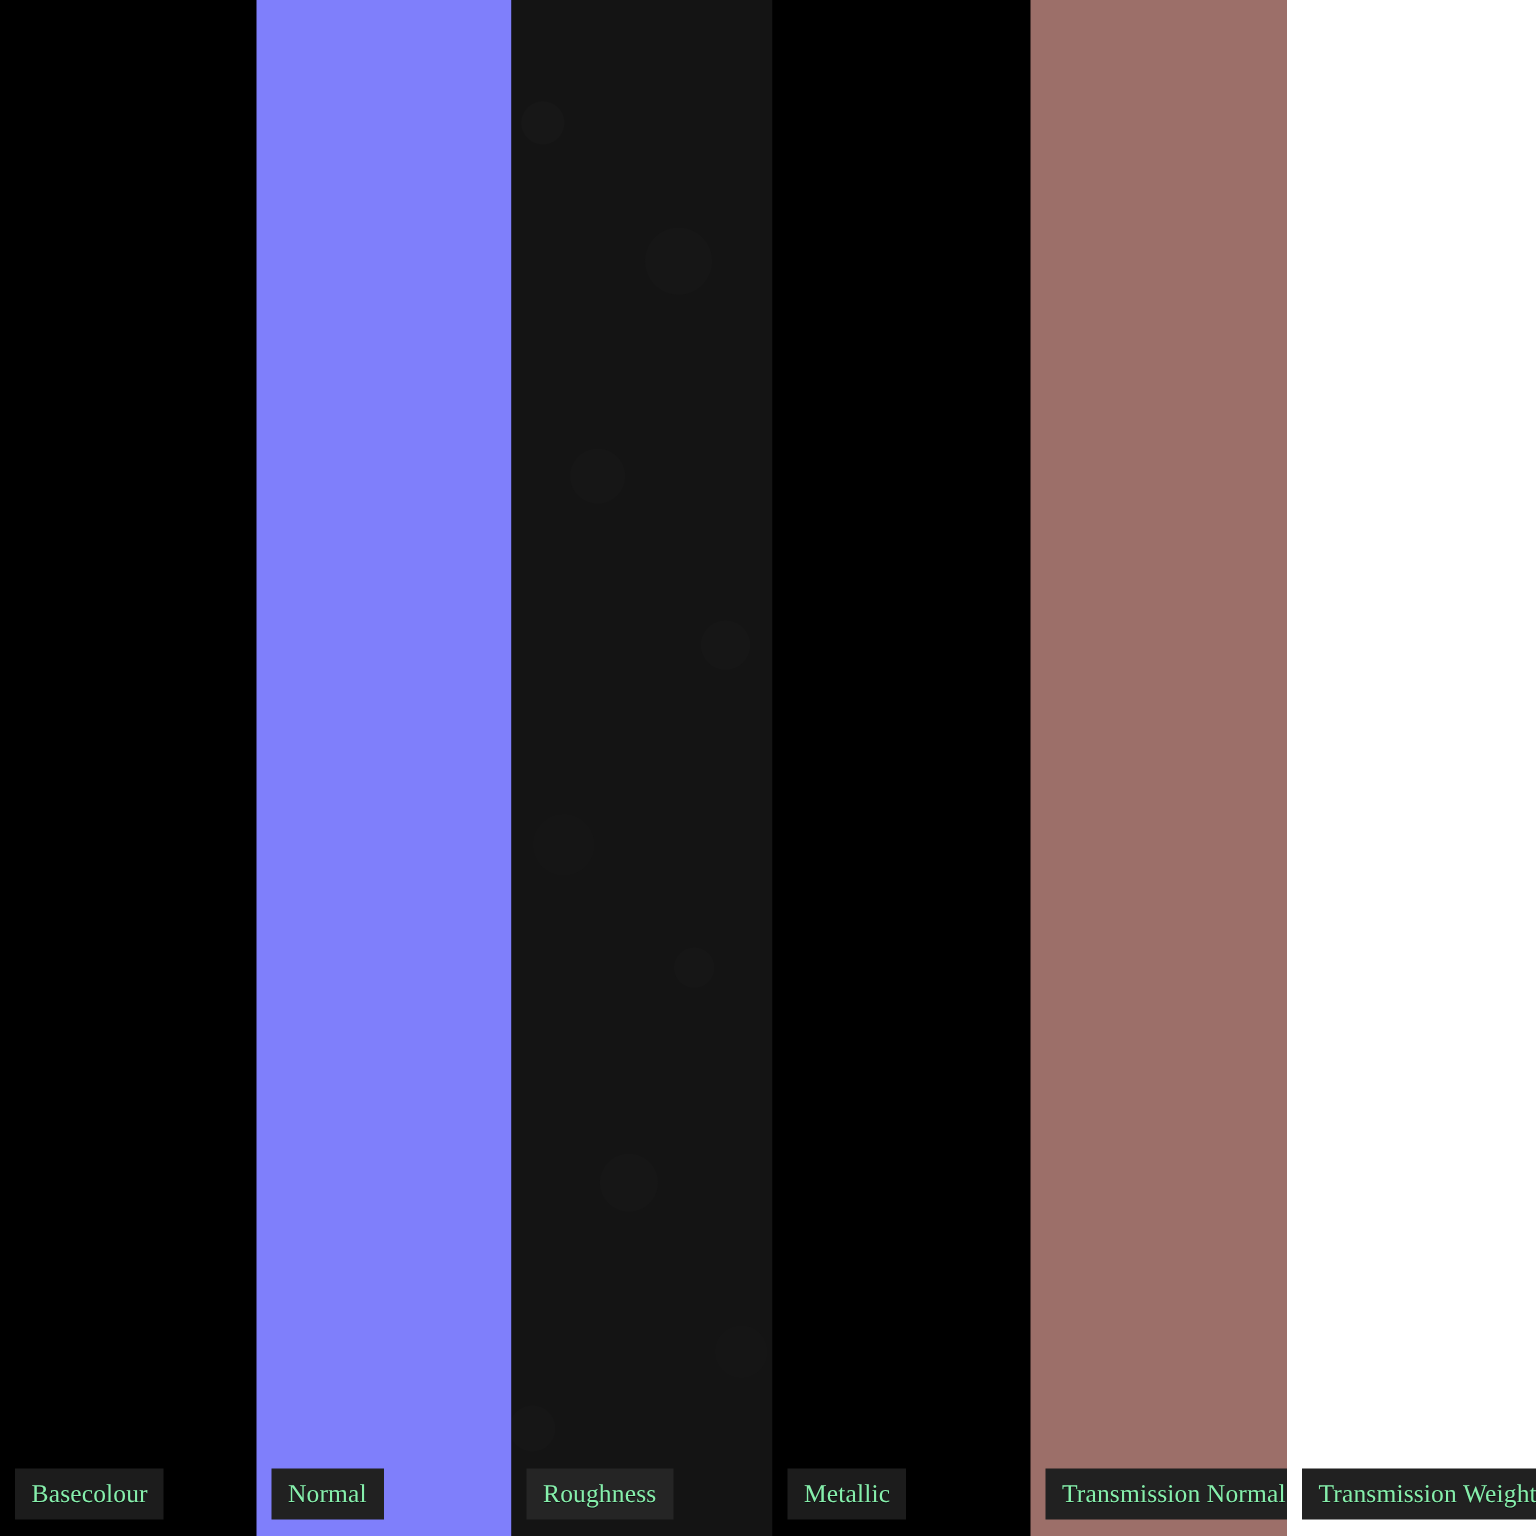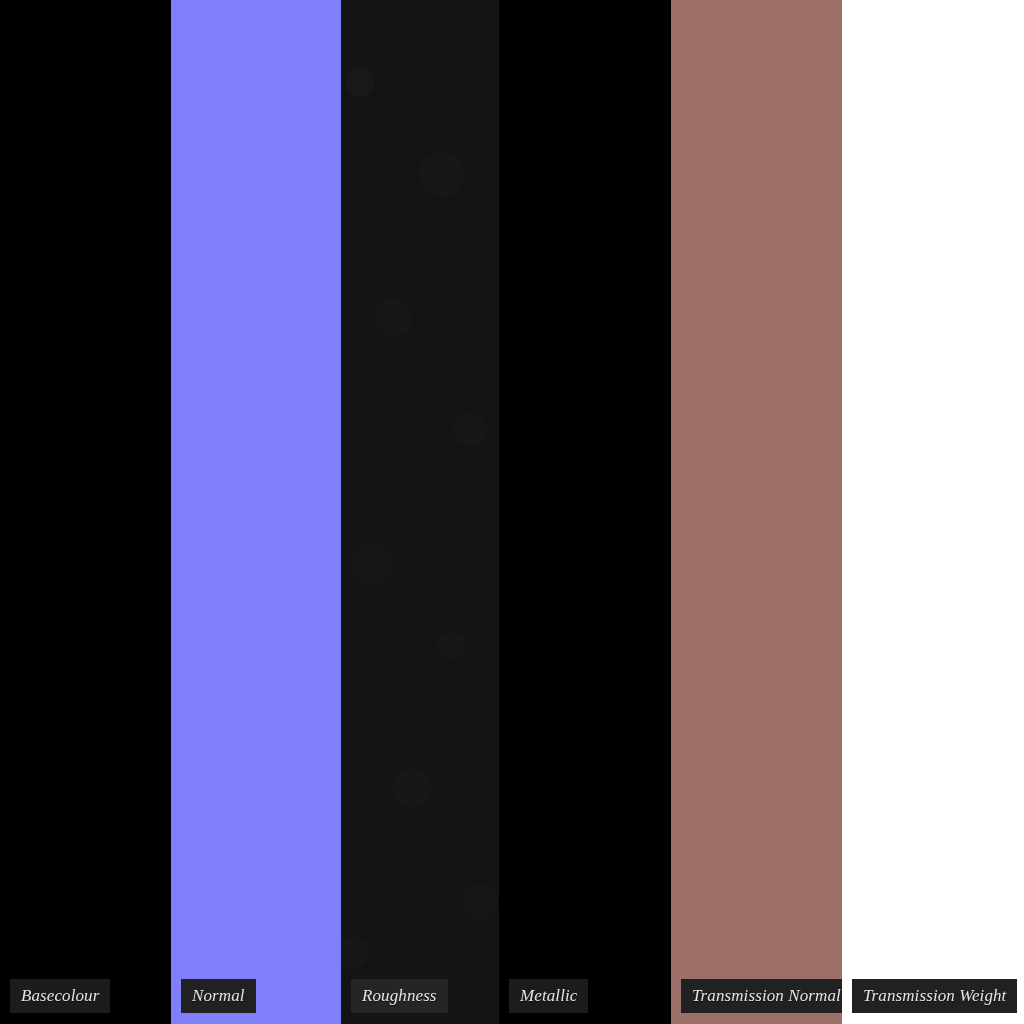--- a/index.html
+++ b/index.html
@@ -51,45 +51,44 @@
       radial-gradient(circle at 8%  93%, rgba(255,255,255,0.024) 0 15px, rgba(0,0,0,0) 16px);
   }
 
   .label-badge {
     position: relative;
     z-index: 2;
     margin: 0 0 11px 10px;
     align-self: flex-start;
     display: inline-block;
     background: #212121;
-    color: #e5e5e5;
+    color: #86efac;
     font-size: 17px;
     line-height: 1;
     letter-spacing: 0.1px;
     padding: 8px 11px 9px 11px;
     white-space: nowrap;
     box-sizing: border-box;
     text-shadow: 0 1px 0 rgba(0,0,0,0.6);
-    font-style: italic;
   }
 </style>
 </head>
 <body>
 
 <div id="viewer" style="width: 1024px; height: 1024px; background: rgb(0, 0, 0);">
 
   <div class="channel-column" style="width: 171px; background: rgb(0, 0, 0);">
     <div class="label-badge" style="background: rgb(28, 28, 28);">Basecolour</div>
   </div>
 
   <div class="channel-column" style="width: 170px; background: rgb(127, 127, 251);">
     <div class="label-badge" style="background: rgb(33, 33, 33);">Normal</div>
   </div>
 
-  <div class="channel-column" style="width: 158px; background: rgb(20, 20, 20);">
+  <div class="channel-column" style="width: 174px; background: rgb(20, 20, 20);">
     <div class="noise-overlay"></div>
     <div class="label-badge" style="background: rgb(37, 37, 37);">Roughness</div>
   </div>
 
   <div class="channel-column" style="width: 172px; background: rgb(0, 0, 0);">
     <div class="label-badge" style="background: rgb(28, 28, 28);">Metallic</div>
   </div>
 
   <div class="channel-column" style="width: 171px; background: rgb(156, 111, 105);">
     <div class="label-badge" style="background: rgb(33, 33, 33);">Transmission Normal</div>

